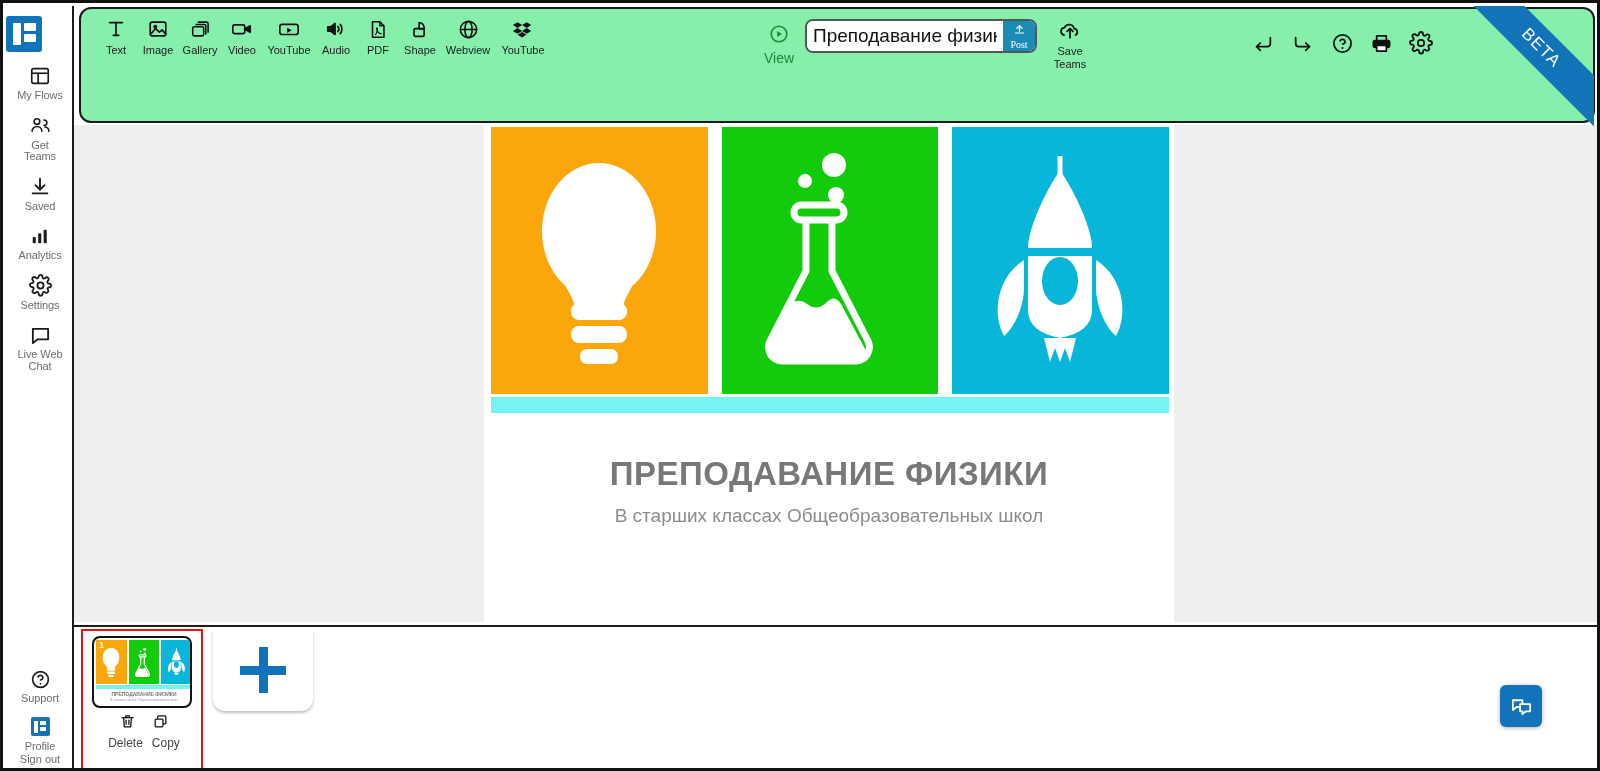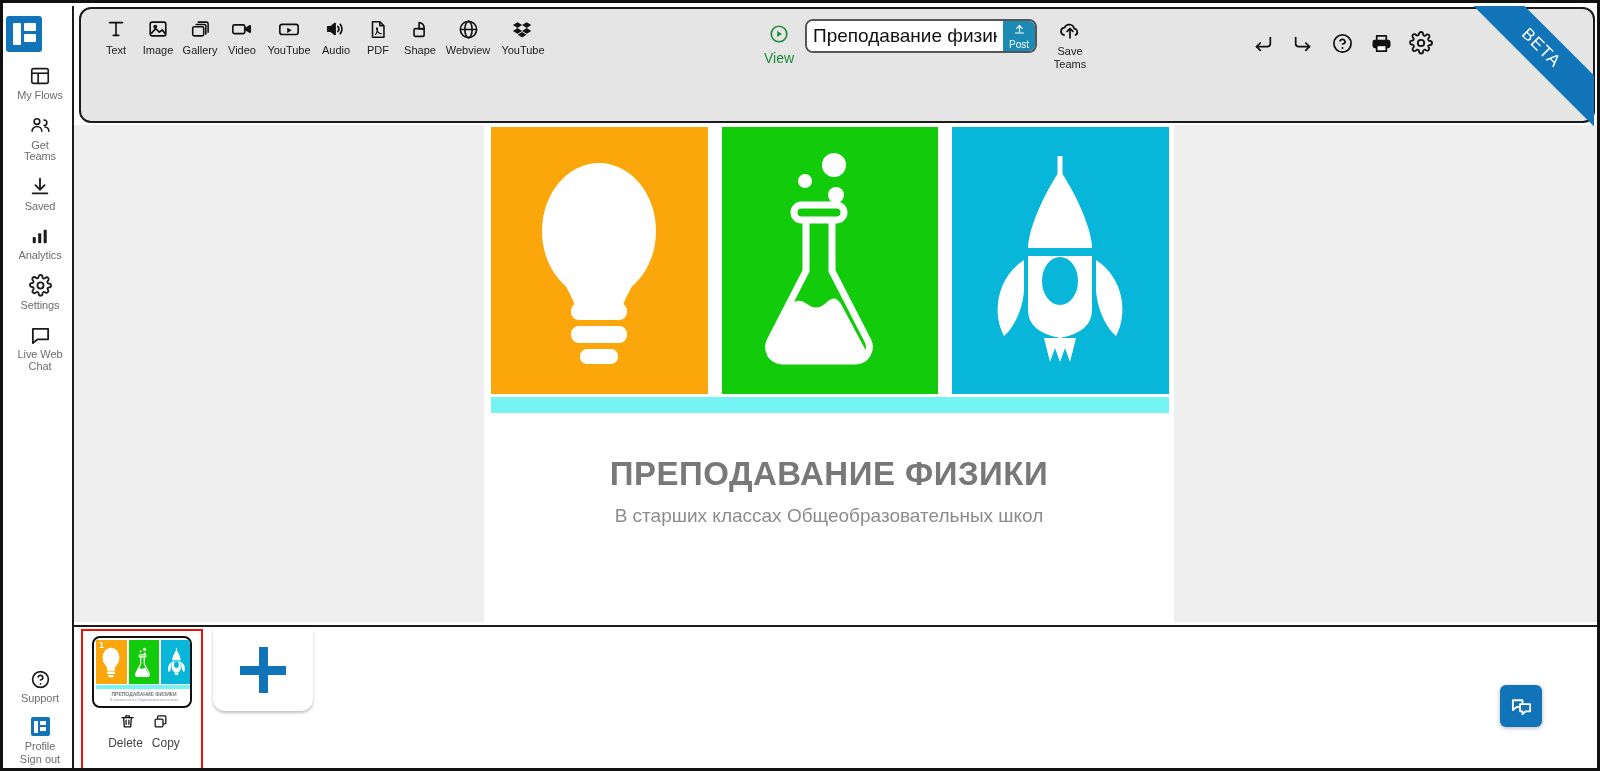--- a/index.html
+++ b/index.html
@@ -77,21 +77,21 @@
     position: absolute; background: #fff; display: block;
   }
   .profile-logo .p1 { left: 3.5px; top: 3.5px; width: 4px; height: 12px; }
   .profile-logo .p2 { left: 9.5px; top: 3.5px; width: 6px; height: 4px; }
   .profile-logo .p3 { left: 9.5px; top: 9.5px; width: 6px; height: 4px; }
 
   
   #topbar {
     position: absolute; left: 76px; top: 4px;
     width: 1516px; height: 116px;
-    background: #e5e5e5;
+    background: #86efac;
     border: 2px solid #1b1b1b;
     border-radius: 12px;
     z-index: 20;
     overflow: hidden;
   }
   #tools {
     position: absolute; left: 14px; top: 6px;
     display: flex; align-items: flex-start;
   }
   .tool {
@@ -126,21 +126,21 @@
     padding: 0 6px;
     font-family: "Liberation Sans", sans-serif;
     background: #fff;
   }
   #post-btn {
     width: 32px; background: #1b8ab5; color: #fff;
     display: flex; flex-direction: column;
     align-items: center; justify-content: center;
     cursor: pointer; border: none;
   }
-  #post-btn .p-lbl { font-size: 10px; margin-top: -1px; }
+  #post-btn .p-lbl { font-size: 10px; margin-top: -1px; font-family: Liberation Serif, serif; }
   .savedraft { margin-left: 10px; width: 46px; display: flex; flex-direction: column; align-items: center; cursor: pointer; margin-top: 2px; }
   .savedraft .sd-l { font-size: 11px; color: #1b1b1b; font-weight: normal; line-height: 13px; }
 
   #righticons {
     position: absolute; right: 160px; top: 22px;
     display: flex; align-items: center; gap: 16px;
   }
   #righticons .ri { cursor: pointer; display: flex; align-items: center; }
 
   

